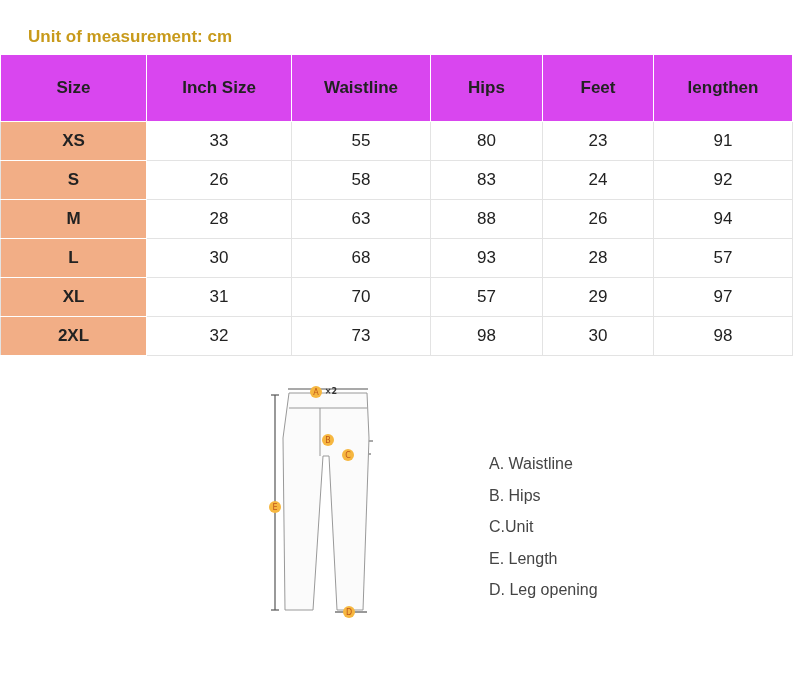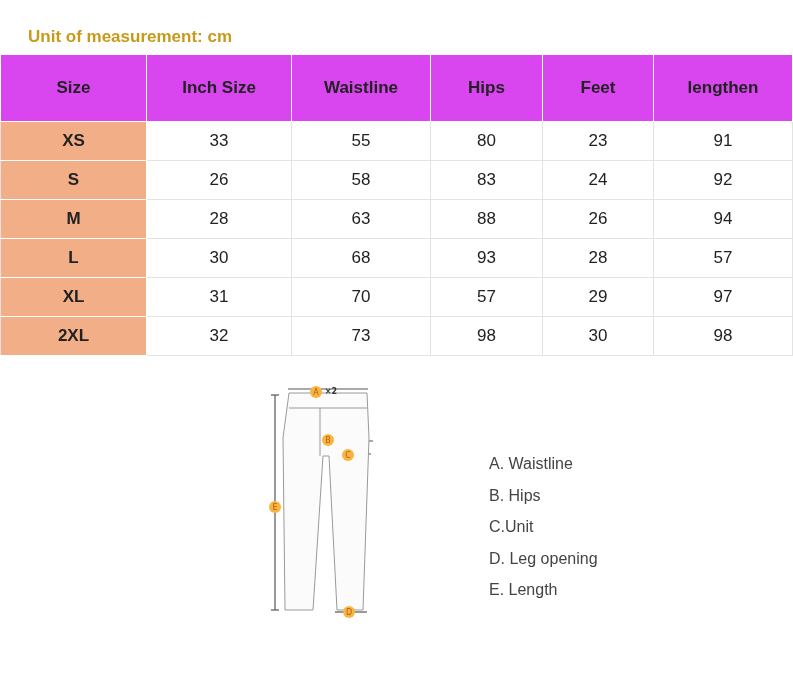--- a/index.html
+++ b/index.html
@@ -120,15 +120,15 @@
     <circle cx="10" cy="129" r="6" fill="#f6b740"></circle>
         <text x="10" y="132" fill="#c0581a">E</text>
   </g>
 </svg>
 </div>
 
 <div class="legend">
   <div>A. Waistline</div>
   <div>B. Hips</div>
   <div>C.Unit</div>
+  <div>E. Length</div>
   <div>D. Leg opening</div>
-  <div>E. Length</div>
 </div>
 
 </body></html>

